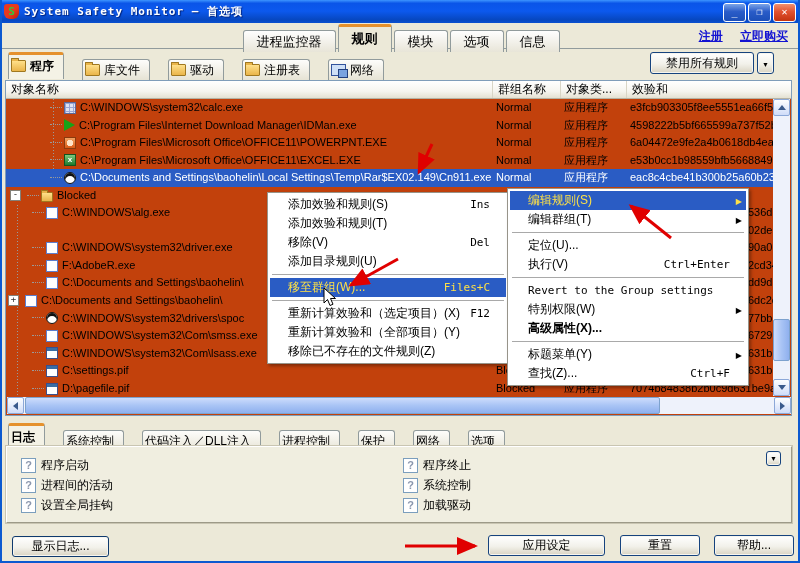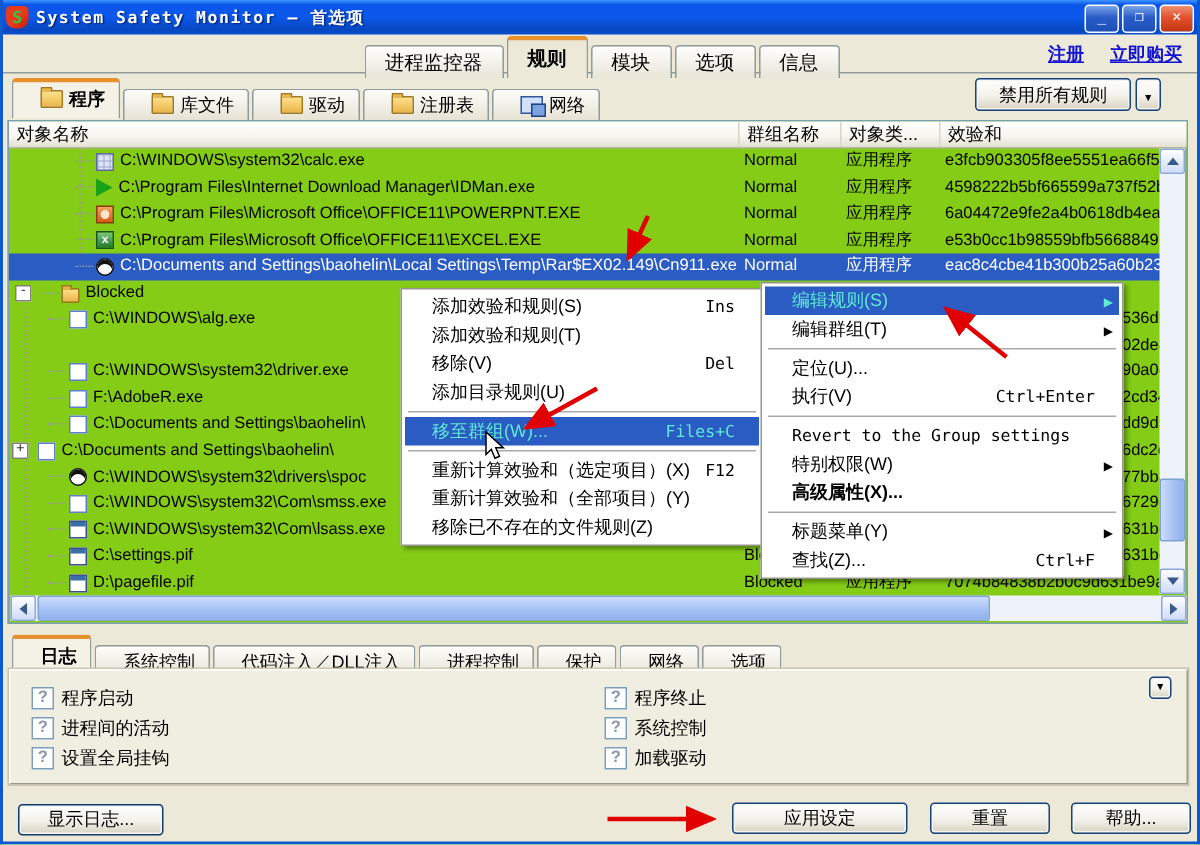--- a/index.html
+++ b/index.html
@@ -19,35 +19,35 @@
   .tb-close{background:linear-gradient(180deg,#f0906f,#e25230 45%,#c43410);font-weight:bold;}
   
   .maintabs{position:absolute;left:0;top:24px;width:796px;height:25px;border-bottom:1px solid #919b9c;box-sizing:border-box;text-align:center;}
   .mtab{position:relative;display:inline-block;height:21px;line-height:21px;padding:0 13px;margin-left:2px;top:3px;
     border:1px solid #919b9c;border-bottom:none;border-radius:3px 3px 0 0;background:linear-gradient(#fefefe,#e8e5d8);font-size:13px;cursor:default;}
   .mtab.active{top:0;height:25px;line-height:24px;background:#ece9d8;border-top:3px solid #e5912d;font-weight:bold;z-index:2;}
   .toplinks{position:absolute;right:10px;top:28px;font-size:12px;}
   .toplinks a{color:#1313d2;text-decoration:underline;margin-left:14px;font-weight:bold;}
   
   .subtabs{position:absolute;left:6px;top:52px;height:25px;}
-  .stab{position:relative;display:inline-block;height:20px;line-height:20px;padding:0 9px 0 18px;margin-right:2px;top:4px;
+  .stab{position:relative;display:inline-block;height:20px;line-height:20px;padding:0 9px 0 2px;margin-right:18px;top:4px;
     border:1px solid #919b9c;border-bottom:none;border-radius:3px 3px 0 0;background:linear-gradient(#fdfdfb,#e6e3d4);font-size:12px;}
   .stab.active{top:0;height:24px;line-height:23px;border-top:3px solid #e5912d;background:#f4f2e6;font-weight:bold;}
   .stab .sicon{display:inline-block;vertical-align:-2px;margin-right:4px;}
   .i-folder-sm{width:13px;height:10px;background:linear-gradient(#ffe08a,#eab54a);border:1px solid #a07820;border-radius:1px;position:relative;}
   .i-folder-sm::before{content:"";position:absolute;left:-1px;top:-3px;width:6px;height:2px;background:#eab54a;border:1px solid #a07820;border-bottom:none;border-radius:1px 1px 0 0;}
   .i-net-sm{width:13px;height:10px;position:relative;background:#cfe0f7;border:1px solid #33539c;}
   .i-net-sm::before{content:"";position:absolute;right:-3px;bottom:-3px;width:8px;height:7px;background:#7aa3e0;border:1px solid #23407e;}
   .disable-btn{position:absolute;right:44px;top:52px;width:104px;height:22px;}
   .dd-btn{position:absolute;right:24px;top:52px;width:17px;height:22px;padding:0;}
   
   .xpbtn{border:1px solid #16437e;border-radius:3px;background:linear-gradient(#ffffff,#f2f1ea 55%,#d9d4c3);
     font-size:12px;font-family:"Liberation Sans",sans-serif;text-align:center;box-shadow:inset 0 0 0 1px #f6f5ef;}
   
-  .table{position:absolute;left:3px;top:80px;width:787px;height:336px;background:#84cc16;border:1px solid #7f9db9;box-sizing:border-box;}
+  .table{position:absolute;left:3px;top:80px;width:787px;height:336px;background:#c2410c;border:1px solid #7f9db9;box-sizing:border-box;}
   .thead{position:absolute;left:0;top:0;width:100%;height:18px;background:linear-gradient(#ffffff,#f6f5ef 60%,#e4e1d2);border-bottom:1px solid #b5b2a4;box-sizing:border-box;}
   .th{position:absolute;top:0;height:17px;line-height:17px;padding-left:5px;font-size:12px;border-right:1px solid #d8d5c6;box-sizing:border-box;overflow:hidden;white-space:nowrap;}
   .rows{position:absolute;left:0;top:18px;width:768px;height:298px;overflow:hidden;}
   .row{position:relative;height:17.55px;line-height:17.55px;white-space:nowrap;font-size:11px;}
   .row .cell{position:absolute;top:0;height:100%;overflow:hidden;white-space:nowrap;}
   .c-name{left:0;width:486px;display:flex;align-items:center;}
   .c-group{left:490px;width:64px;}
   .c-type{left:558px;width:62px;}
   .c-sum{left:624px;width:145px;font-size:11px;}
   .row.selected{background:#2a5cc4;color:#fff;}
@@ -76,21 +76,21 @@
   .tri-dn{border-left:4px solid transparent;border-right:4px solid transparent;border-top:5px solid #3a5a8c;}
   .tri-l{border-top:4px solid transparent;border-bottom:4px solid transparent;border-right:5px solid #3a5a8c;}
   .tri-r{border-top:4px solid transparent;border-bottom:4px solid transparent;border-left:5px solid #3a5a8c;}
   .sb-thumb-v{position:absolute;left:0;width:17px;border:1px solid #7da2ce;border-radius:2px;background:linear-gradient(90deg,#cddcfc,#a9c4f5 50%,#8fb0ee);box-sizing:border-box;}
   .sb-thumb-h{position:absolute;top:0;height:17px;border:1px solid #7da2ce;border-radius:2px;background:linear-gradient(#cddcfc,#a9c4f5 50%,#8fb0ee);box-sizing:border-box;}
   
   .menu{position:absolute;background:#fff;border:1px solid #97948a;box-shadow:2px 2px 3px rgba(0,0,0,.35);padding:2px;z-index:10;}
   .mi{position:relative;height:19px;line-height:19px;padding:0 18px 0 18px;font-size:12px;white-space:nowrap;color:#000;}
   .mi .sc{position:absolute;right:16px;font-family:"DejaVu Sans Mono",monospace;font-size:11px;}
   .mi .sub{position:absolute;right:4px;font-size:8px;top:1px;}
-  .mi.hl{background:#2a5cc4;color:#5eead4;}
+  .mi.hl{background:#2a5cc4;color:#fde047;}
   .mi.bold{font-weight:bold;}
   .mi.mono{font-family:"DejaVu Sans Mono",monospace;font-size:11px;}
   .msep{height:1px;background:#a9a9a9;margin:3px 2px;}
   
   .bottabs{position:absolute;left:6px;top:423px;height:24px;}
   .panel{position:absolute;left:4px;top:446px;width:786px;height:77px;background:#f0eee0;border:1px solid;border-color:#fff #9d9a88 #9d9a88 #fff;outline:1px solid #c9c5b2;box-sizing:border-box;}
   .chkrow{position:absolute;display:flex;align-items:center;font-size:12px;}
   .chk{width:13px;height:13px;background:#fff;border:1px solid #7b9ebd;margin-right:5px;text-align:center;line-height:12px;color:#8b97ad;font-weight:bold;font-size:11px;flex:none;}
   .mini-dd{position:absolute;right:10px;top:4px;width:15px;height:15px;padding:0;display:flex;align-items:center;justify-content:center;}
   

